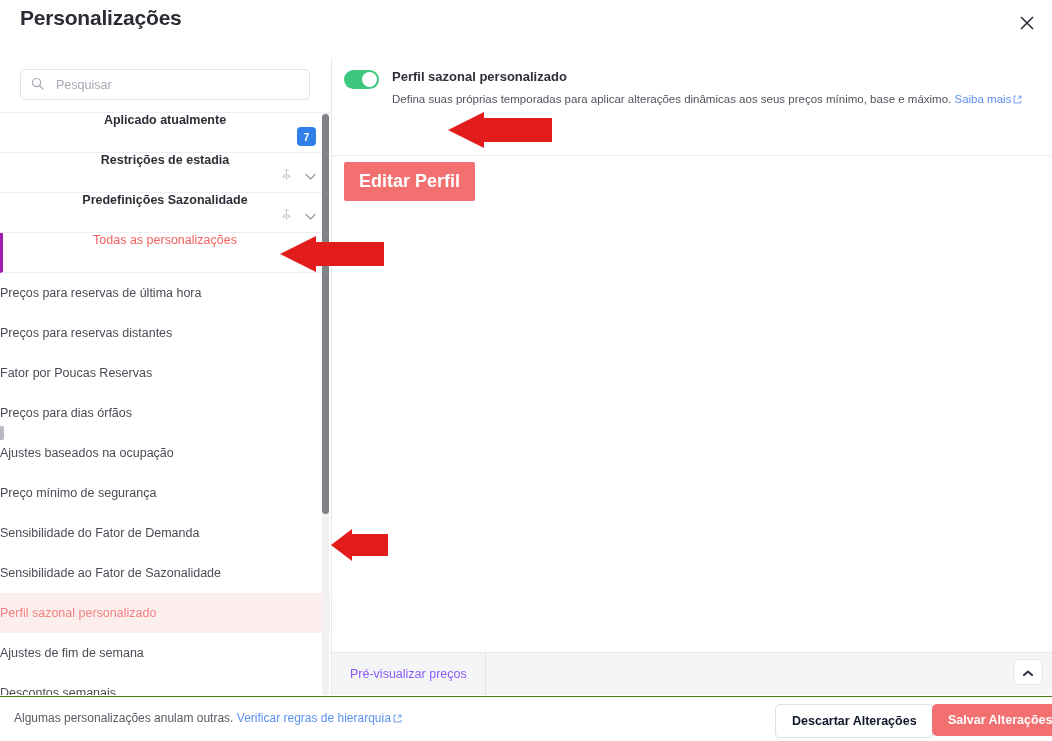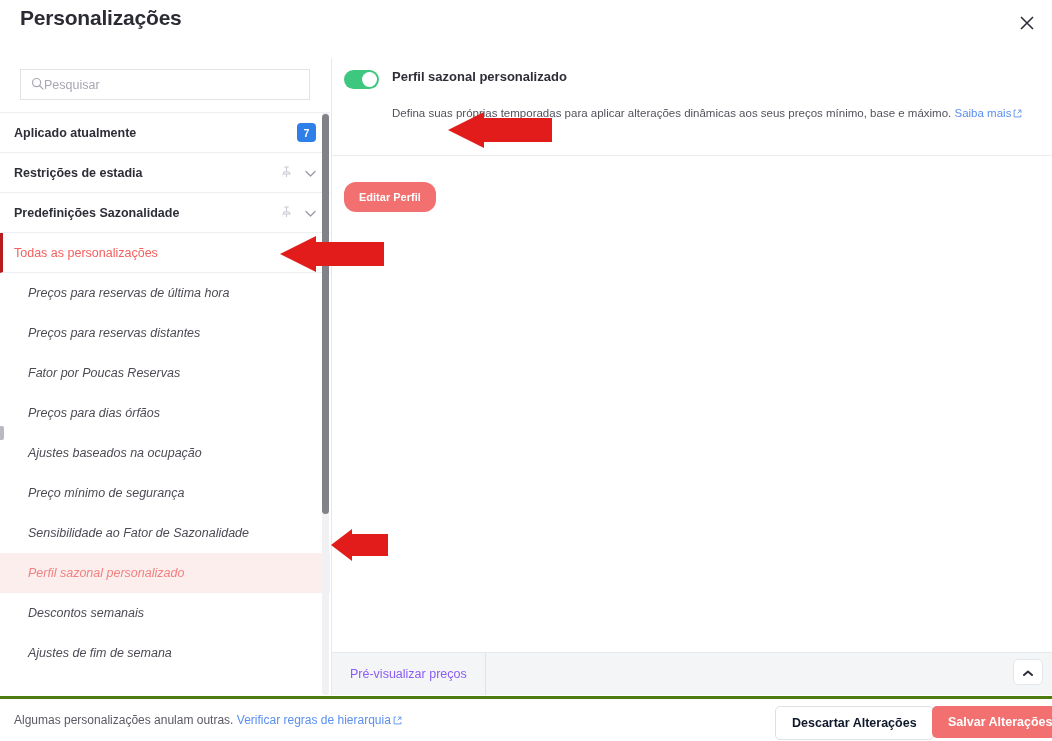--- a/index.html
+++ b/index.html
@@ -29,63 +29,62 @@
   .close-btn svg { display: block; }
 
   
   .sidebar {
     position: absolute; left: 0; top: 58px; width: 330px; height: 637px;
     background: #fff;
   }
   .search-wrap { position: absolute; left: 20px; top: 11px; width: 290px; height: 31px; }
   .search-box {
     width: 100%; height: 100%;
-    border: 1px solid #e2e3e8; border-radius: 0; background: #fff;
-    display: flex; align-items: center; padding-left: 10px; gap: 0;
+    border: 1px solid #e2e3e8; border-radius: 5px; background: #fff;
+    display: flex; align-items: center; padding-left: 10px; gap: 12px;
   }
   .search-box input {
     border: none; outline: none; background: transparent;
     font-family: "Liberation Sans", sans-serif;
     font-size: 12.5px; color: #3c3c44; width: 230px;
   }
   .search-box input::placeholder { color: #a7a8b2; }
 
   .list {
     position: absolute; left: 0; top: 54px; width: 330px; height: 583px;
     border-top: 1px solid #eceef1;
     overflow: hidden;
   }
   .list-inner { position: relative; width: 330px; }
 
   .grp-row {
     position: relative; height: 40px; width: 330px;
     border-bottom: 1px solid #eceef1;
     display: flex; align-items: center; padding: 0 14px 0 14px;
-    cursor: pointer; background: #fff;
+    cursor: pointer; background: #fff; flex-direction: column;
   }
   .grp-label { font-size: 12.5px; font-weight: bold; color: #2e2e38; }
   .grp-right { margin-left: auto; display: flex; align-items: center; gap: 13px; }
   .badge {
     min-width: 19px; height: 19px; border-radius: 4px; background: #2f7fe8;
     color: #fff; font-size: 10.5px; font-weight: bold;
     display: flex; align-items: center; justify-content: center; padding: 0 5px;
   }
 
   .grp-row.active {
-    border-left: 3px solid #b91c1c;
+    border-left: 3px solid #a21caf;
     padding-left: 11px;
   }
   .grp-row.active .grp-label { color: #f2605f; font-weight: normal; font-size: 12.5px; }
 
   .item-row {
     height: 40px; width: 330px;
-    display: flex; align-items: center; padding-left: 28px;
+    display: flex; align-items: center; 
     cursor: pointer; background: #fff;
     border-bottom: 1px solid transparent;
-    font-style: italic;
   }
   .item-row .item-label { font-size: 12.5px; color: #4b4b55; }
   .item-row.selected { background: #fdeeee; }
   .item-row.selected .item-label { color: #f08281; }
 
   
   .sb-track {
     position: absolute; left: 322px; top: 54px; width: 7px; height: 583px;
     background: #f1f1f4; border-radius: 4px;
   }
@@ -107,29 +106,29 @@
   .toggle-row { position: absolute; left: 12px; top: 11px; display: flex; align-items: flex-start; gap: 13px; }
   .toggle {
     width: 35px; height: 19px; border-radius: 10px; background: #3ec77e;
     position: relative; cursor: pointer; flex: none; margin-top: 1px;
   }
   .toggle .knob {
     position: absolute; right: 2px; top: 2px; width: 15px; height: 15px;
     border-radius: 50%; background: #fff;
   }
   .toggle-title { font-size: 13px; font-weight: bold; color: #2e2e38; line-height: 16px; }
-  .toggle-desc { font-size: 11.5px; color: #52525c; margin-top: 21px; line-height: 14px; }
+  .toggle-desc { font-size: 11.5px; color: #52525c; margin-top: 7px; line-height: 14px; }
   .link-blue { color: #5b8ff0; text-decoration: none; cursor: pointer; }
   .ext-icon { display: inline-block; vertical-align: -1px; margin-left: 2px; }
 
   .edit-btn {
-    position: absolute; left: 12px; top: 124px;
-    background: #f2706f; color: #ffffff; border: none; border-radius: 12px;
-    font-family: "Liberation Sans", sans-serif;
-    font-size: 11px; font-weight: bold; padding: 9px 15px; cursor: pointer;
+    position: absolute; left: 12px; top: 104px;
+    background: #f2706f; color: #ffffff; border: none; border-radius: 2px;
+    font-family: "Liberation Sans", sans-serif;
+    font-size: 18px; font-weight: bold; padding: 9px 15px; cursor: pointer;
   }
 
   .main-divider { position: absolute; left: 0; top: 97px; width: 721px; height: 1px; background: #ebecef; }
   .main-divider2 { position: absolute; left: 0; top: 594px; width: 721px; height: 1px; background: #e7e8ec; }
 
   
   .preview-bar {
     position: absolute; left: 0; top: 595px; width: 721px; height: 42px;
     background: #f4f5f7; display: flex; align-items: center;
   }
@@ -141,21 +140,21 @@
   }
   .preview-toggle-btn {
     position: absolute; right: 10px; top: 6px; width: 30px; height: 26px;
     background: #fff; border: 1px solid #e4e5ea; border-radius: 5px;
     display: flex; align-items: center; justify-content: center; cursor: pointer;
   }
 
   
   .footer {
     position: absolute; left: 0; top: 696px; width: 1052px; height: 45px;
-    background: #fff; border-top: 3px solid #4d7c0f;
+    background: #fff; border-top: 1px solid #4d7c0f;
   }
   .footer-note {
     position: absolute; left: 14px; top: 14px;
     font-size: 12px; color: #5a5a64;
   }
   .btn-discard {
     position: absolute; left: 775px; top: 7px;
     background: #fff; border: 1px solid #dfe0e5; border-radius: 5px;
     font-family: "Liberation Sans", sans-serif;
     font-size: 12.5px; font-weight: bold; color: #0f172a;
@@ -250,30 +249,33 @@
           <div class="item-row">
             <span class="item-label">Preços para dias órfãos</span>
           </div>
           <div class="item-row">
             <span class="item-label">Ajustes baseados na ocupação</span>
           </div>
           <div class="item-row">
             <span class="item-label">Preço mínimo de segurança</span>
           </div>
           <div class="item-row">
+            <span class="item-label">Sensibilidade do Fator de Demanda</span>
+          </div>
+          <div class="item-row">
             <span class="item-label">Sensibilidade ao Fator de Sazonalidade</span>
           </div>
           <div class="item-row selected">
             <span class="item-label">Perfil sazonal personalizado</span>
           </div>
           <div class="item-row">
+            <span class="item-label">Ajustes de fim de semana</span>
+          </div>
+          <div class="item-row">
             <span class="item-label">Descontos semanais</span>
-          </div>
-          <div class="item-row">
-            <span class="item-label">Ajustes de fim de semana</span>
           </div>
         </div>
     </div>
 
     <div class="sb-track"></div>
     <div class="sb-thumb"></div>
     <div class="side-notch"></div>
   </div>
 
   <div class="main">

